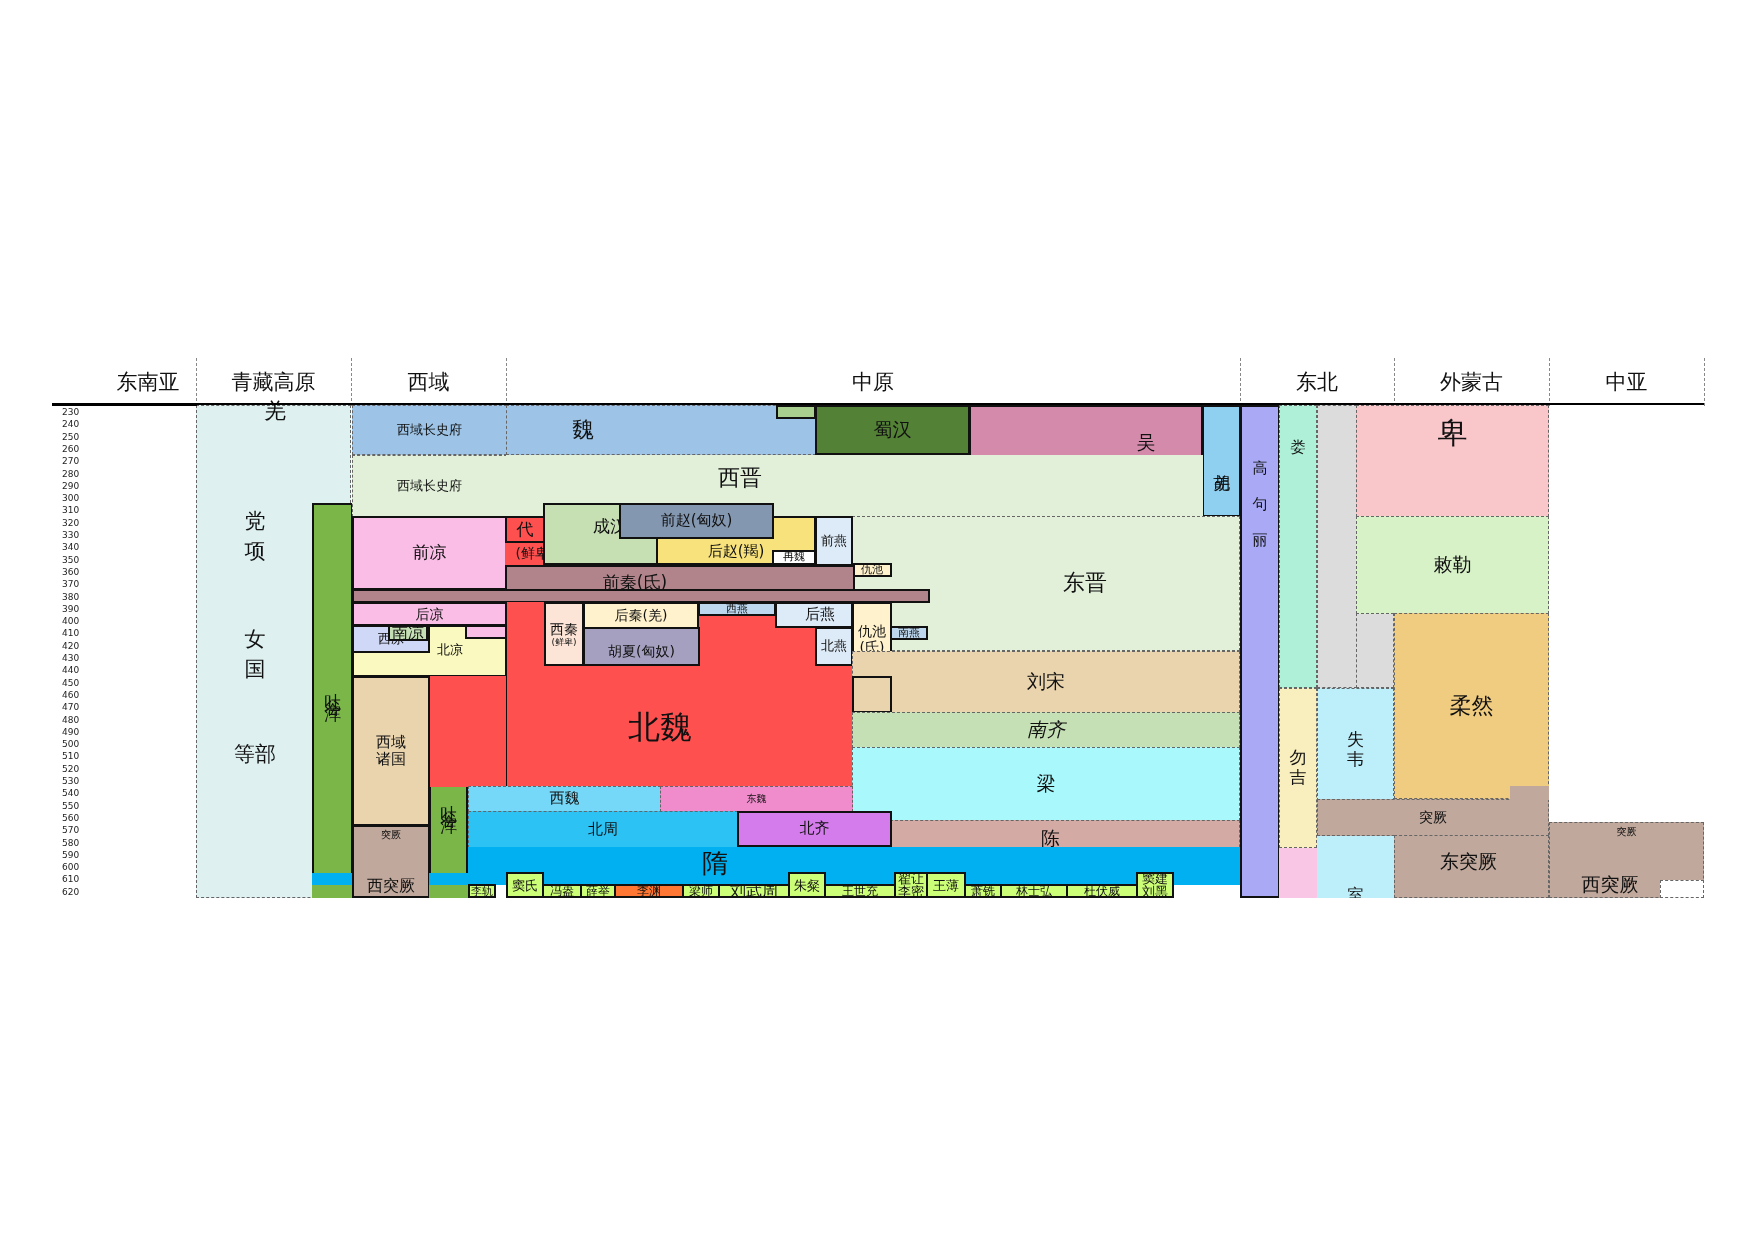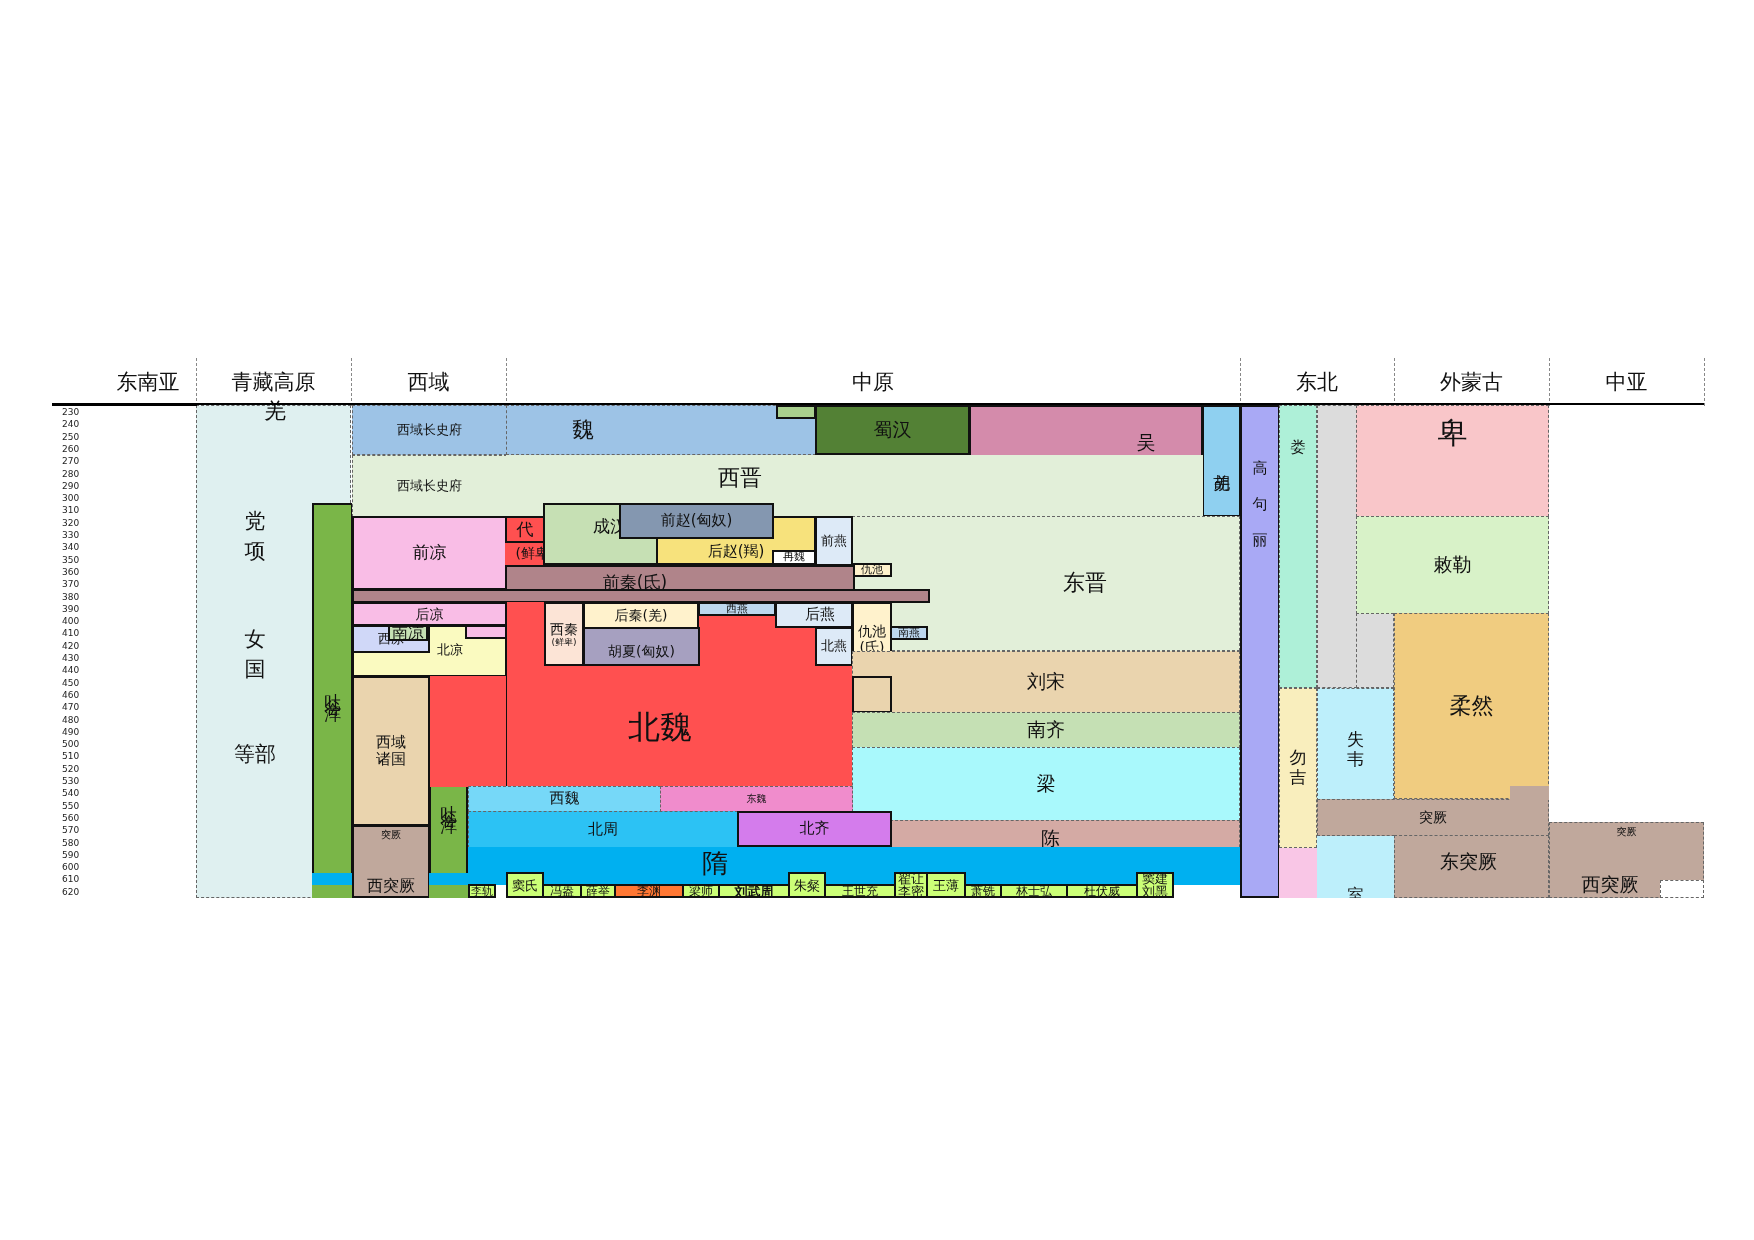--- a/index.html
+++ b/index.html
@@ -153,39 +153,39 @@
 <div class="b s" style="left:583px;top:627px;width:117px;height:39px;background:#a6a0c0;font-size:14px;padding-top:10px;">胡夏(匈奴)</div>
 <div class="b s" style="left:698px;top:602px;width:78px;height:14px;background:#bdd7ee;font-size:11px;">西燕</div>
 <div class="b s" style="left:775px;top:602px;width:78px;height:26px;background:#ddeaf7;font-size:15px;padding-left:12px;">后燕</div>
 <div class="b s" style="left:815px;top:627px;width:38px;height:39px;background:#ddeaf7;font-size:13px;">北燕</div>
 <div class="b s" style="left:852px;top:602px;width:40px;height:74px;background:#fff2cc;font-size:14px;white-space:pre-line;">仇池
 (氐)</div>
 <div class="b s" style="left:890px;top:626px;width:38px;height:14px;background:#bdd7ee;font-size:11px;">南燕</div>
 
 <div class="b d" style="left:852px;top:651px;width:388px;height:62px;background:#ead4ae;font-size:19px;">刘宋</div>
 <div class="b s" style="left:852px;top:676px;width:40px;height:37px;background:#ead4ae;"></div>
-<div class="b d" style="left:852px;top:712px;width:388px;height:36px;background:#c5e0b4;font-size:19px;">南齐</div>
+<div class="b d" style="left:852px;top:712px;width:388px;height:36px;background:#c5e0b4;font-size:19px;font-style:italic;">南齐</div>
 <div class="b d" style="left:852px;top:747px;width:388px;height:74px;background:#a9f9fc;font-size:19px;">梁</div>
 <div class="b d" style="left:890px;top:820px;width:350px;height:37px;background:#d4aaa4;font-size:19px;justify-content:flex-start;padding-left:150px;">陈</div>
 
 <div class="b d" style="left:468px;top:786px;width:193px;height:26px;background:#76d8f8;font-size:15px;">西魏</div>
 <div class="b d" style="left:660px;top:786px;width:193px;height:26px;background:#f08ccc;font-size:10px;">东魏</div>
 <div class="b d" style="left:468px;top:811px;width:270px;height:37px;background:#2cc2f4;font-size:15px;">北周</div>
 <div class="b s" style="left:737px;top:811px;width:155px;height:36px;background:#d47cec;font-size:15px;">北齐</div>
 <div class="b" style="left:468px;top:847px;width:772px;height:38px;background:#00b0f0;"></div>
 <div class="t" style="left:690px;top:848px;width:50px;font-size:26px;">隋</div>
 
 <div id="rebels" style="position:absolute;left:468px;top:872px;width:772px;height:26px;">
     <div class="b s" style="left: 0px; top: 12px; width: 28px; height: 14px; background: rgb(204, 255, 119); font-size: 11px; white-space: pre-line; line-height: 1;">李轨</div>
     <div class="b s" style="left: 38px; top: 0px; width: 38px; height: 26px; background: rgb(204, 255, 119); font-size: 13px; white-space: pre-line; line-height: 1;">窦氏</div>
     <div class="b s" style="left: 74px; top: 12px; width: 40px; height: 14px; background: rgb(204, 255, 119); font-size: 12px; white-space: pre-line; line-height: 1;">冯盎</div>
     <div class="b s" style="left: 112px; top: 12px; width: 36px; height: 14px; background: rgb(204, 255, 119); font-size: 12px; white-space: pre-line; line-height: 1;">薛举</div>
     <div class="b s" style="left: 146px; top: 12px; width: 70px; height: 14px; background: rgb(255, 119, 51); font-size: 12px; white-space: pre-line; line-height: 1;">李渊</div>
     <div class="b s" style="left: 214px; top: 12px; width: 38px; height: 14px; background: rgb(204, 255, 119); font-size: 12px; white-space: pre-line; line-height: 1;">梁师</div>
-    <div class="b s" style="left: 250px; top: 12px; width: 72px; height: 14px; background: rgb(204, 255, 119); font-size: 13px; white-space: pre-line; line-height: 1; font-weight: bold;">刘武周</div>
+    <div class="b s" style="left: 250px; top: 12px; width: 72px; height: 14px; background: rgb(204, 255, 119); font-size: 16px; white-space: pre-line; line-height: 1;">刘武周</div>
     <div class="b s" style="left: 320px; top: 0px; width: 38px; height: 26px; background: rgb(204, 255, 119); font-size: 13px; white-space: pre-line; line-height: 1;">朱粲</div>
     <div class="b s" style="left: 356px; top: 12px; width: 72px; height: 14px; background: rgb(204, 255, 119); font-size: 12px; white-space: pre-line; line-height: 1;">王世充</div>
     <div class="b s" style="left: 426px; top: 0px; width: 34px; height: 26px; background: rgb(204, 255, 119); font-size: 13px; white-space: pre-line; line-height: 1;">翟让
 李密</div>
     <div class="b s" style="left: 458px; top: 0px; width: 40px; height: 26px; background: rgb(204, 255, 119); font-size: 13px; white-space: pre-line; line-height: 1;">王薄</div>
     <div class="b s" style="left: 496px; top: 12px; width: 38px; height: 14px; background: rgb(204, 255, 119); font-size: 12px; white-space: pre-line; line-height: 1;">萧铣</div>
     <div class="b s" style="left: 532px; top: 12px; width: 68px; height: 14px; background: rgb(204, 255, 119); font-size: 12px; white-space: pre-line; line-height: 1;">林士弘</div>
     <div class="b s" style="left: 598px; top: 12px; width: 72px; height: 14px; background: rgb(204, 255, 119); font-size: 12px; white-space: pre-line; line-height: 1;">杜伏威</div>
     <div class="b s" style="left: 668px; top: 0px; width: 38px; height: 26px; background: rgb(204, 255, 119); font-size: 13px; white-space: pre-line; line-height: 1;">窦建
 刘黑</div>

